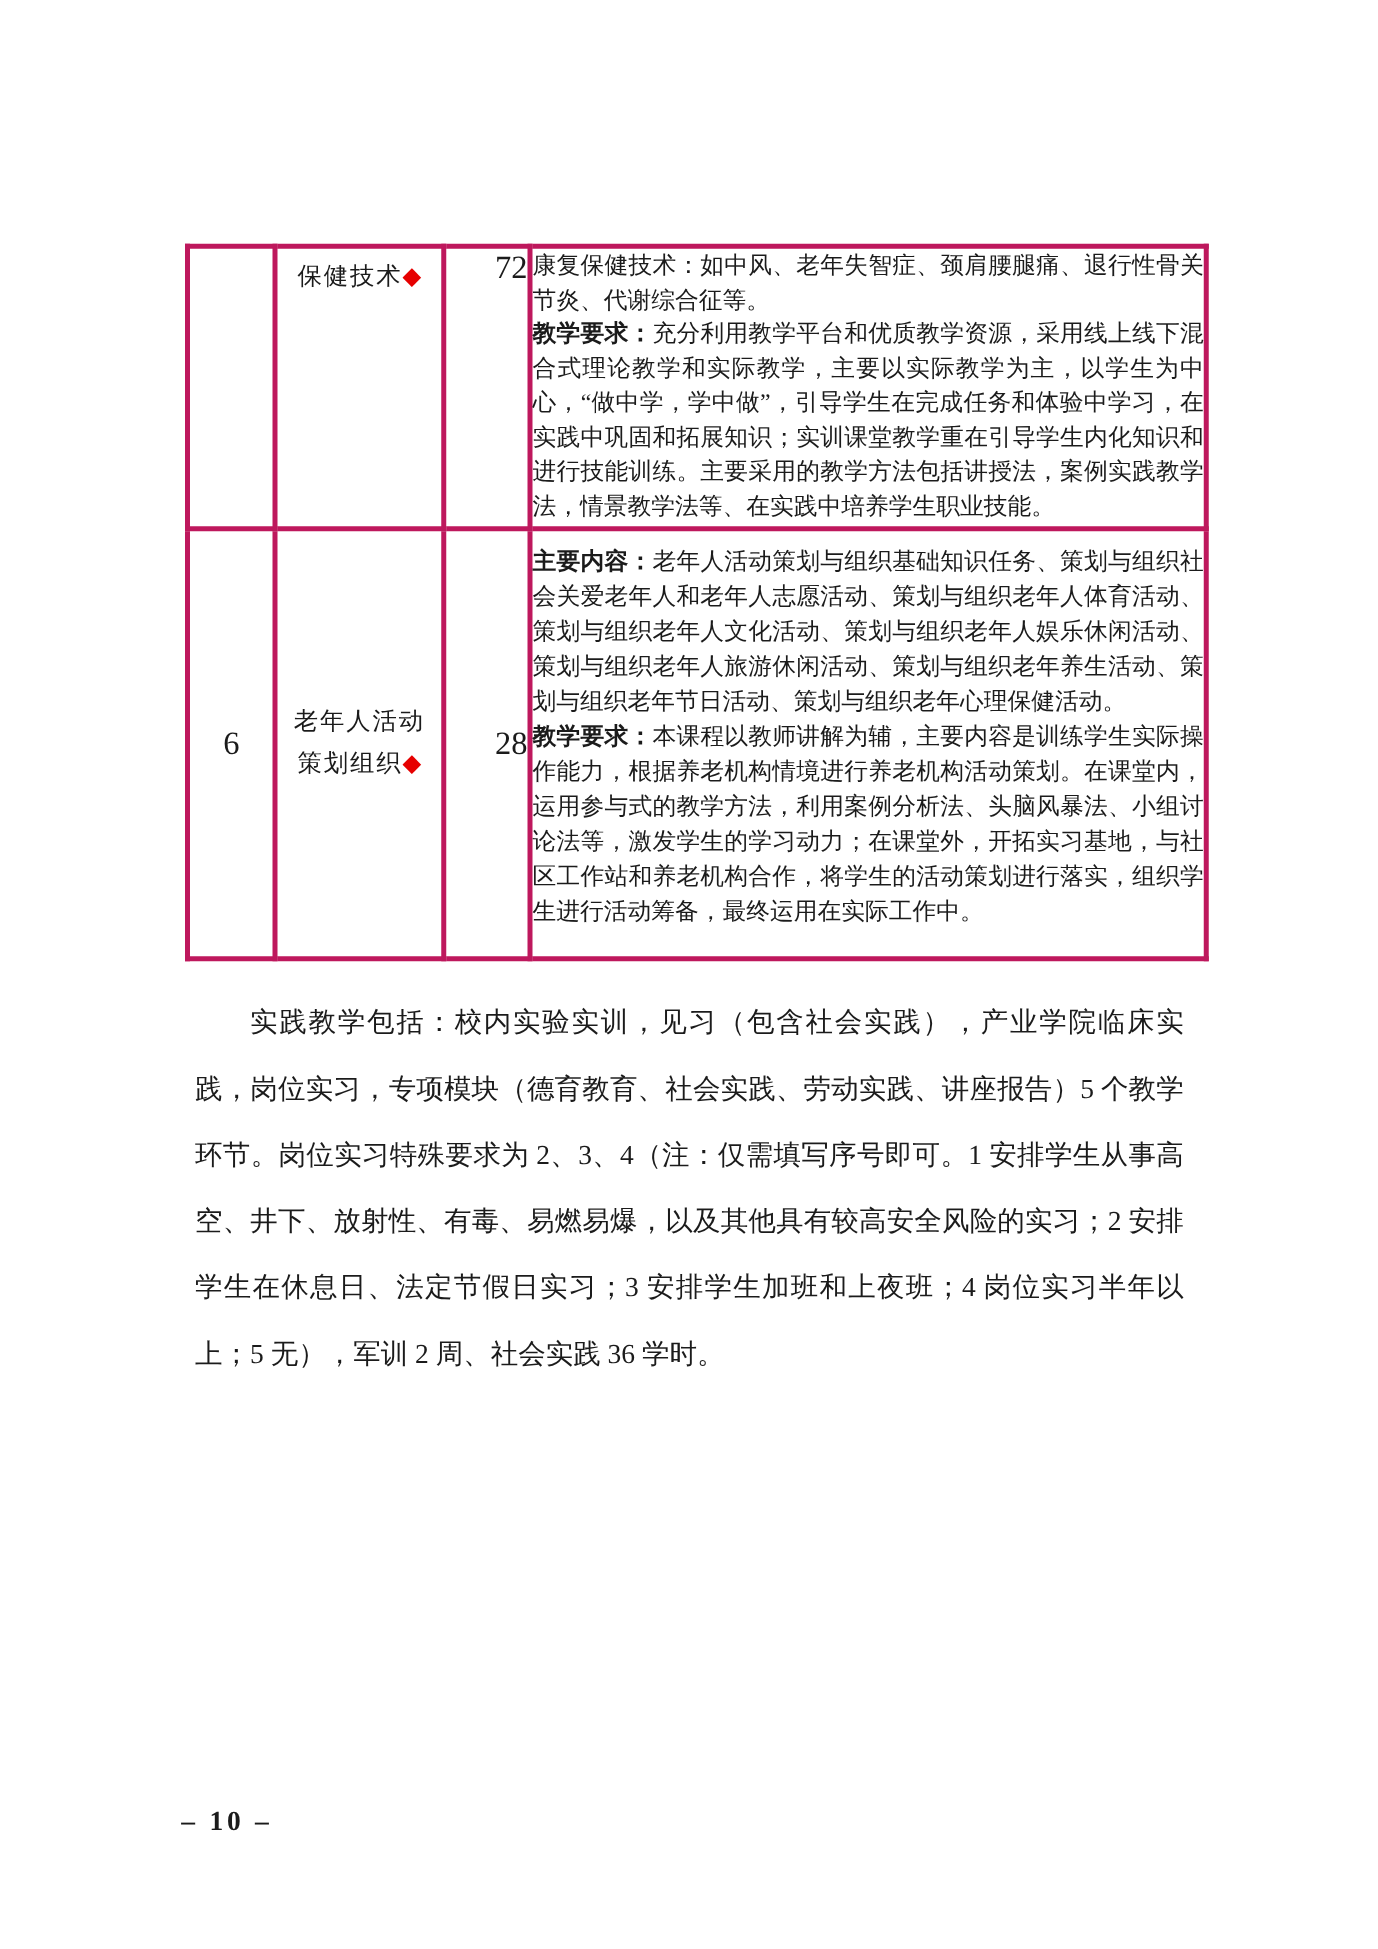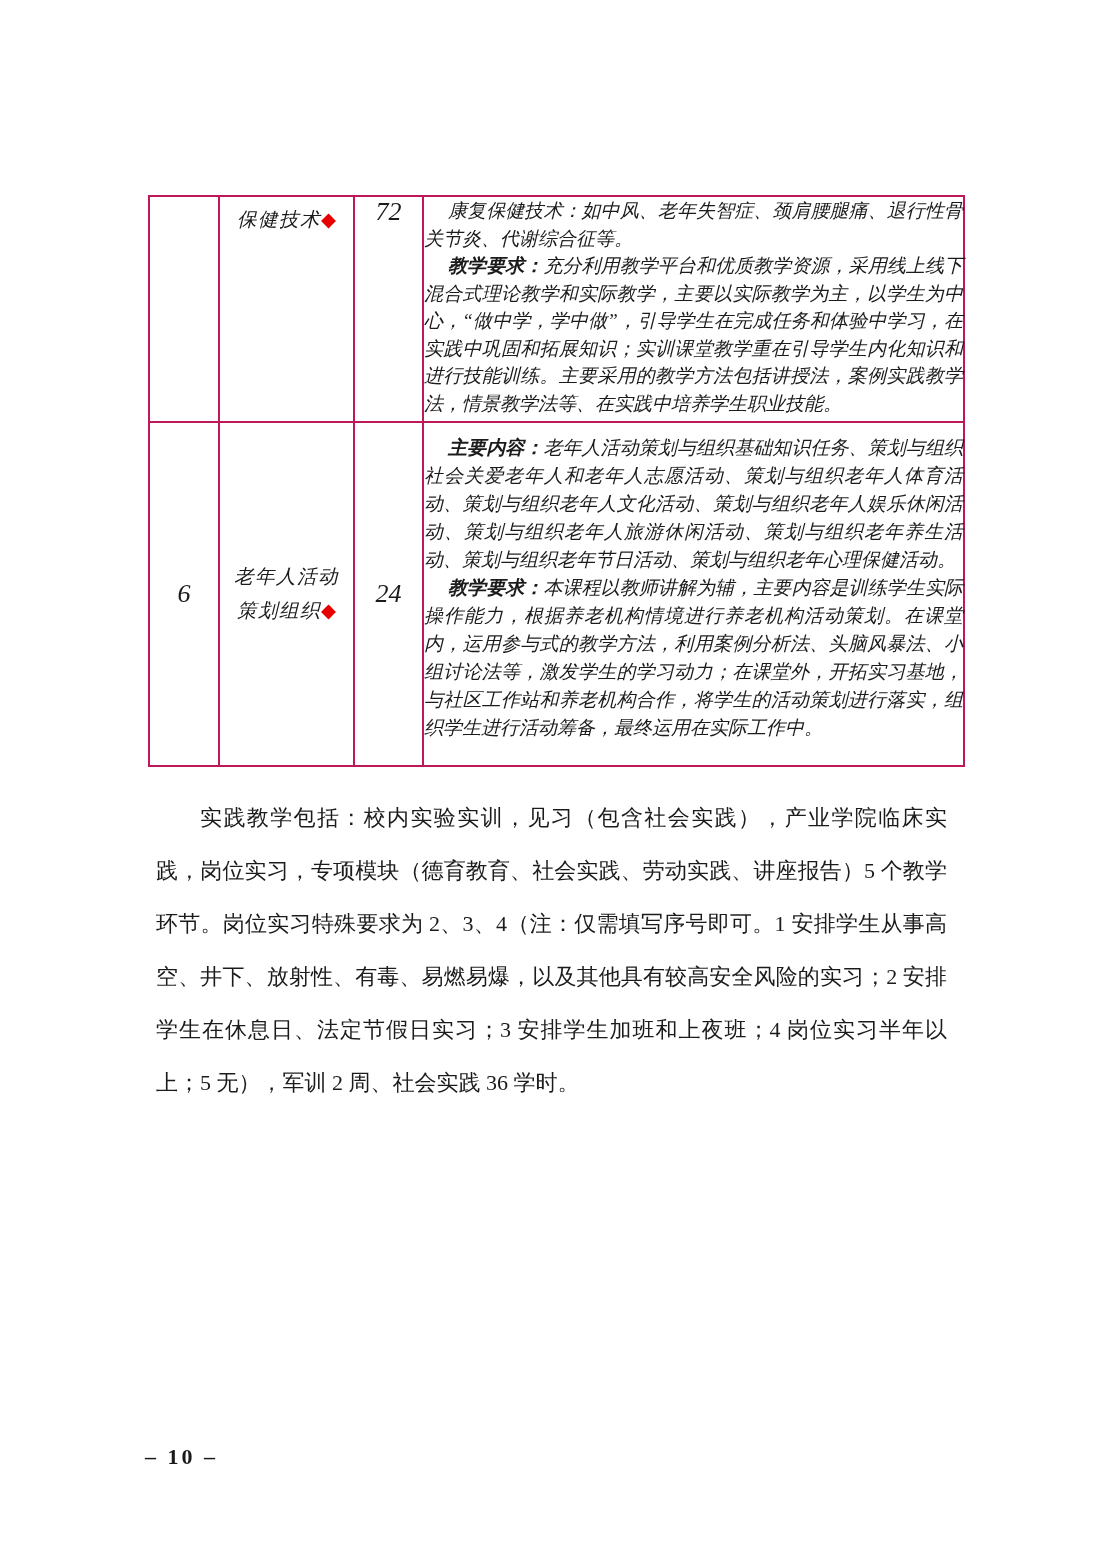--- a/index.html
+++ b/index.html
@@ -17,47 +17,46 @@
   
   .course-table {
     position: absolute;
     left: 148px;
     top: 195px;
     width: 815px;
     border-collapse: collapse;
     table-layout: fixed;
   }
   .course-table td {
-    border: 2px solid #be185d;
+    border: 4px solid #be185d;
     padding: 0;
     vertical-align: top;
-    font-style: italic;
   }
   tr.r1 { height: 226px; }
   tr.r2 { height: 344px; }
 
   .cell-seq   { text-align: center; font-size: 26px; line-height: 30px; }
-  .cell-hours { text-align: center; font-size: 26px; line-height: 30px; padding-top: 4px; margin-top: 48px; }
+  .cell-hours { text-align: right; font-size: 26px; line-height: 30px; padding-top: 4px; margin-top: 48px; }
   .cell-course{ text-align: center; font-size: 19.5px; }
   .r1 .cell-course { padding-top: 6px; }
   .mid { vertical-align: middle !important; }
   .course-line { line-height: 34px; letter-spacing: 1.5px; white-space: nowrap; }
   .marker { color: #e60000; letter-spacing: 0; }
 
   .cell-content {
     padding: 2px 9px 2px 9px;
     font-size: 19px;
     line-height: 27.5px;
     text-align: justify;
     text-justify: inter-ideograph;
     border-radius: 21px;
   }
   .r2 .cell-content { line-height: 28px; padding-top: 11px; }
   .cell-content p { margin: 0; }
-  .para-label { font-weight: bold; margin-left: 24px; }
+  .para-label { font-weight: bold; }
 
   
   .content-block {
     position: absolute;
     left: 140px;
     top: 775px;
     width: 823px;
     font-size: 22px;
   }
   .section-heading {
@@ -117,21 +116,21 @@
 
       <tr class="r2">
         <td class="cell-seq mid">
           <span>6</span>
         </td>
         <td class="cell-course mid">
           <div class="course-line"><span>老年人活动</span></div>
           <div class="course-line"><span>策划组织</span><span class="marker">◆</span></div>
         </td>
         <td class="cell-hours mid">
-          <span>24</span>
+          <span>28</span>
         </td>
         <td class="cell-content">
           <p><span class="para-label">主要内容：</span><span>老年人活动策划与组织基础知识任务、策划与组织社会关爱老年人和老年人志愿活动、策划与组织老年人体育活动、策划与组织老年人文化活动、策划与组织老年人娱乐休闲活动、策划与组织老年人旅游休闲活动、策划与组织老年养生活动、策划与组织老年节日活动、策划与组织老年心理保健活动。</span></p>
           <p><span class="para-label">教学要求：</span><span>本课程以教师讲解为辅，主要内容是训练学生实际操作能力，根据养老机构情境进行养老机构活动策划。在课堂内，运用参与式的教学方法，利用案例分析法、头脑风暴法、小组讨论法等，激发学生的学习动力；在课堂外，开拓实习基地，与社区工作站和养老机构合作，将学生的活动策划进行落实，组织学生进行活动筹备，最终运用在实际工作中。</span></p>
         </td>
       </tr>
     </tbody>
   </table>
 
   <div class="content-block">

